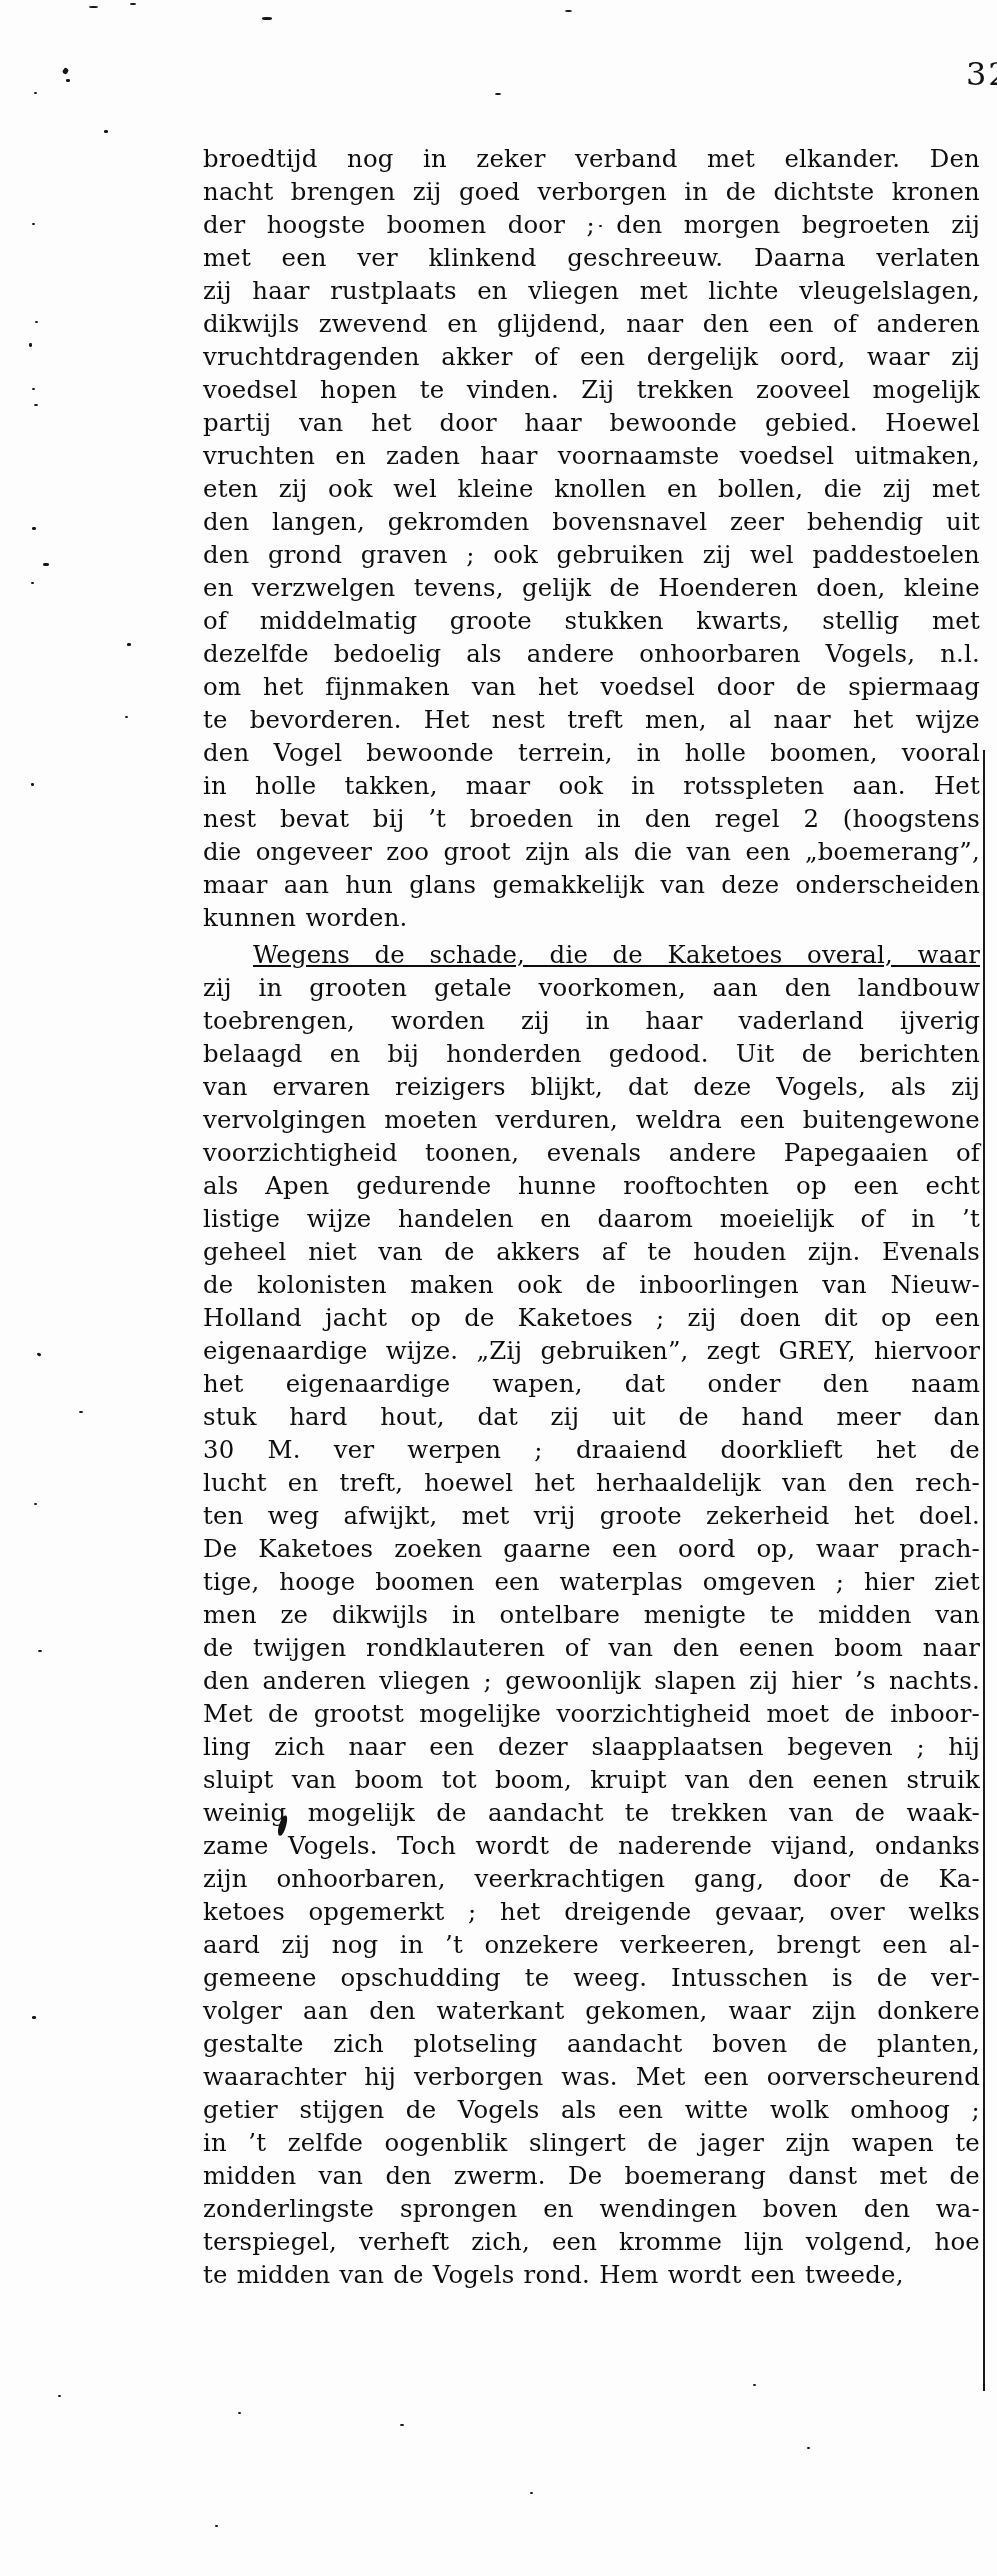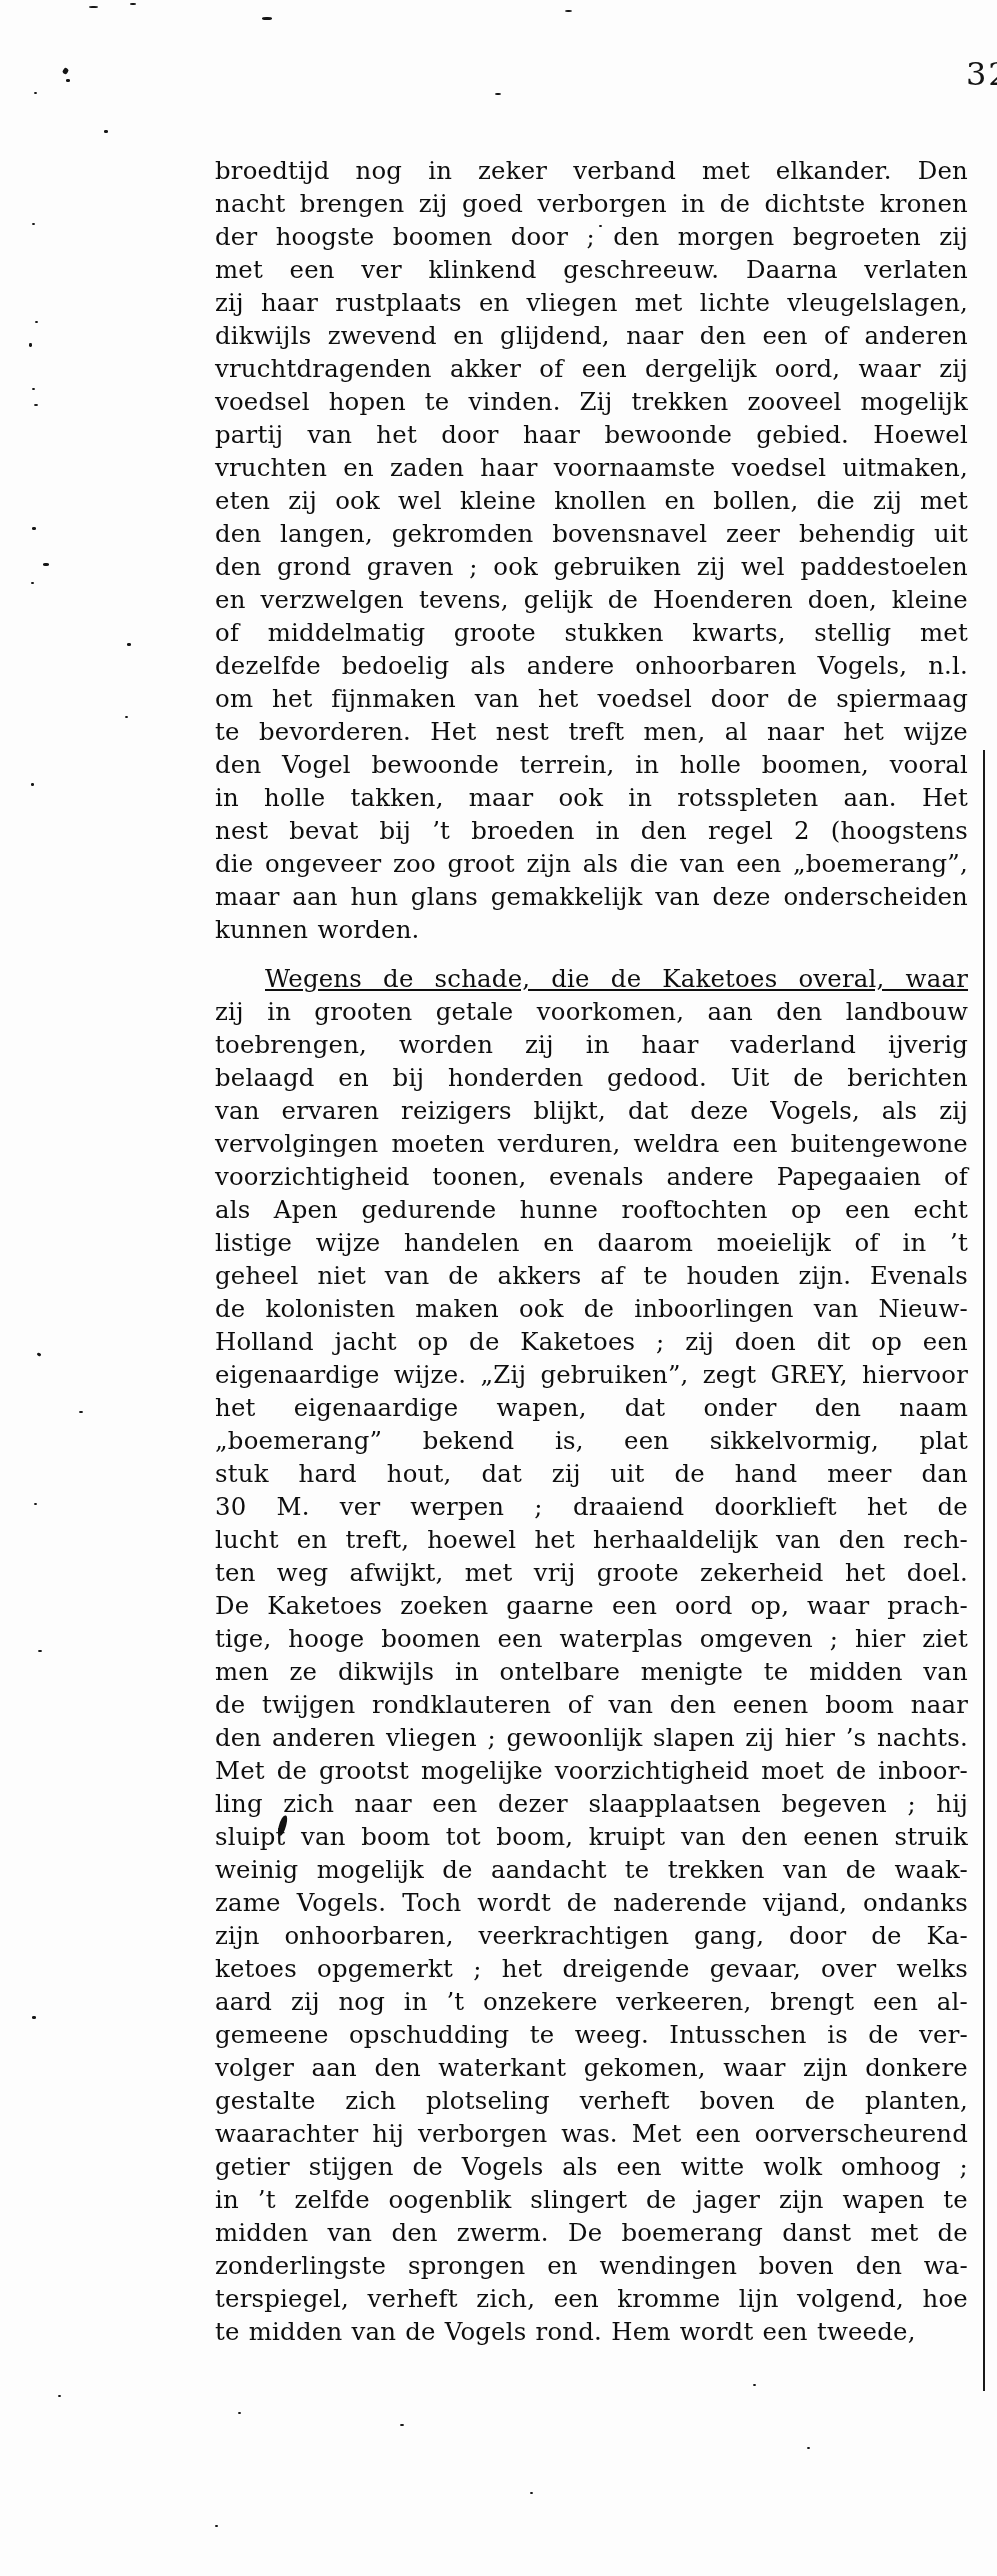--- a/index.html
+++ b/index.html
@@ -20,21 +20,21 @@
     letter-spacing: 1.8px;
     color: #141414;
     white-space: nowrap;
   }
   .text-block {
     position: absolute;
     left: 199px;
     top: 138px;
     width: 785px;
   }
-  .para { margin: 16px; padding: 0; }
+  .para { margin: 4px; padding: 0; }
   .line {
     font-size: 24.4px;
     line-height: 33px;
     height: 33px;
     text-align: justify;
     text-align-last: justify;
     white-space: nowrap0; 
     letter-spacing: 0.2px;
     word-spacing: 1.2px;
   }
@@ -106,41 +106,40 @@
         <div class="line">van ervaren reizigers blijkt, dat deze Vogels, als zij</div>
         <div class="line">vervolgingen moeten verduren, weldra een buitengewone</div>
         <div class="line">voorzichtigheid toonen, evenals andere Papegaaien of</div>
         <div class="line">als Apen gedurende hunne rooftochten op een echt</div>
         <div class="line">listige wijze handelen en daarom moeielijk of in ’t</div>
         <div class="line">geheel niet van de akkers af te houden zijn. Evenals</div>
         <div class="line">de kolonisten maken ook de inboorlingen van Nieuw-</div>
         <div class="line">Holland jacht op de Kaketoes ; zij doen dit op een</div>
         <div class="line">eigenaardige wijze. „Zij gebruiken”, zegt GREY, hiervoor</div>
         <div class="line">het eigenaardige wapen, dat onder den naam</div>
-        <div class="line">„boemerang” bekend is, een sikkelvormig, plat</div>
         <div class="line">stuk hard hout, dat zij uit de hand meer dan</div>
         <div class="line">30 M. ver werpen ; draaiend doorklieft het de</div>
         <div class="line">lucht en treft, hoewel het herhaaldelijk van den rech-</div>
         <div class="line">ten weg afwijkt, met vrij groote zekerheid het doel.</div>
         <div class="line">De Kaketoes zoeken gaarne een oord op, waar prach-</div>
         <div class="line">tige, hooge boomen een waterplas omgeven ; hier ziet</div>
         <div class="line">men ze dikwijls in ontelbare menigte te midden van</div>
         <div class="line">de twijgen rondklauteren of van den eenen boom naar</div>
         <div class="line">den anderen vliegen ; gewoonlijk slapen zij hier ’s nachts.</div>
         <div class="line">Met de grootst mogelijke voorzichtigheid moet de inboor-</div>
         <div class="line">ling zich naar een dezer slaapplaatsen begeven ; hij</div>
         <div class="line">sluipt van boom tot boom, kruipt van den eenen struik</div>
         <div class="line">weinig mogelijk de aandacht te trekken van de waak-</div>
         <div class="line">zame Vogels. Toch wordt de naderende vijand, ondanks</div>
         <div class="line">zijn onhoorbaren, veerkrachtigen gang, door de Ka-</div>
         <div class="line">ketoes opgemerkt ; het dreigende gevaar, over welks</div>
         <div class="line">aard zij nog in ’t onzekere verkeeren, brengt een al-</div>
         <div class="line">gemeene opschudding te weeg. Intusschen is de ver-</div>
         <div class="line">volger aan den waterkant gekomen, waar zijn donkere</div>
-        <div class="line">gestalte zich plotseling verheft boven de planten,</div>
+        <div class="line">gestalte zich plotseling aandacht boven de planten,</div>
         <div class="line">waarachter hij verborgen was. Met een oorverscheurend</div>
         <div class="line">getier stijgen de Vogels als een witte wolk omhoog ;</div>
         <div class="line">in ’t zelfde oogenblik slingert de jager zijn wapen te</div>
         <div class="line">midden van den zwerm. De boemerang danst met de</div>
         <div class="line">zonderlingste sprongen en wendingen boven den wa-</div>
         <div class="line">terspiegel, verheft zich, een kromme lijn volgend, hoe</div>
         <div class="line last">te midden van de Vogels rond. Hem wordt een tweede,</div>
       </div>
   </div>
 

